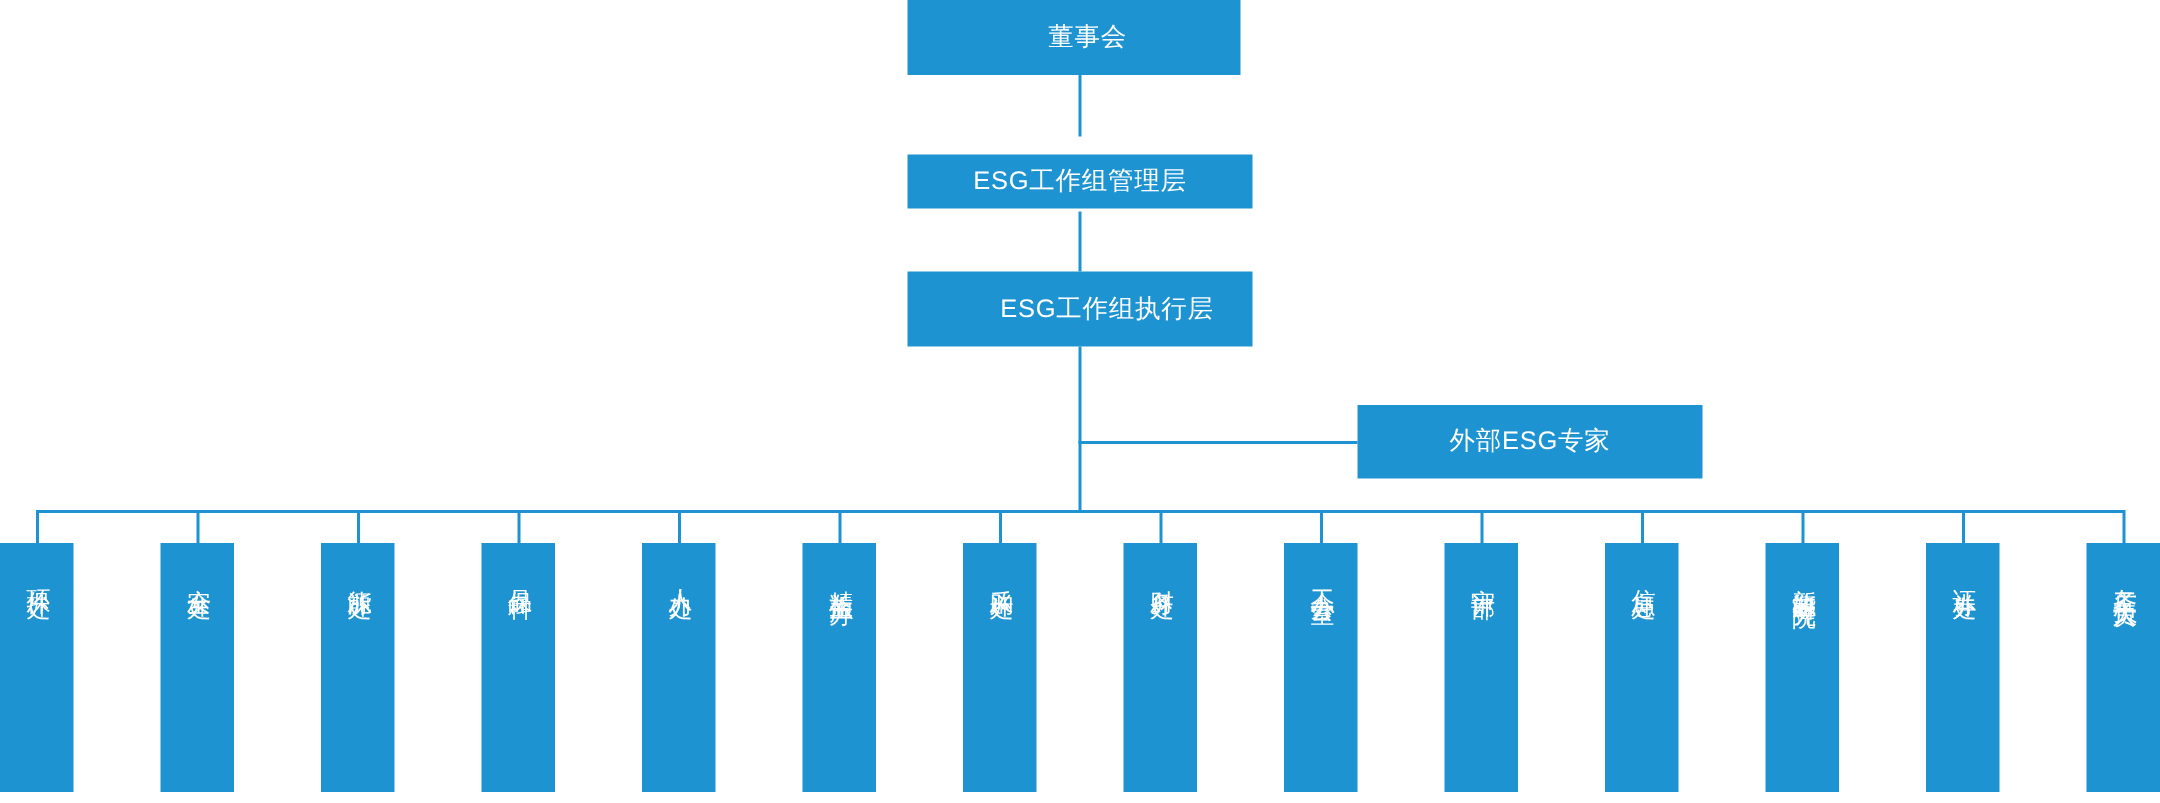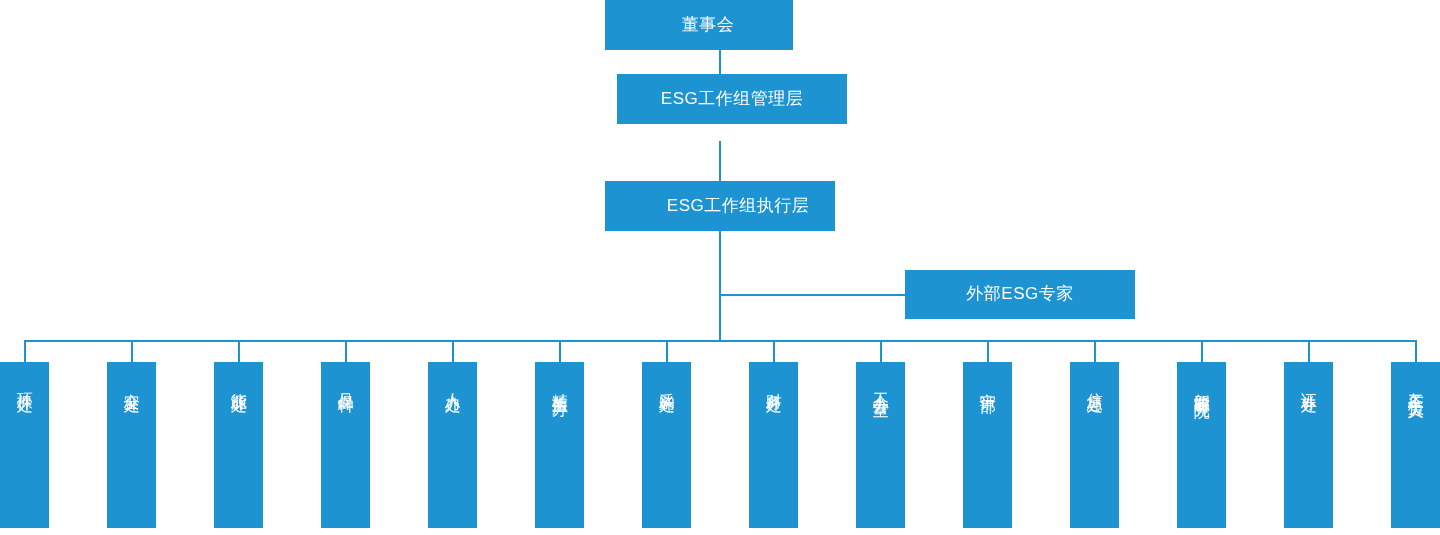--- a/index.html
+++ b/index.html
@@ -51,27 +51,27 @@
     background: #1E93D1;
   }
   .conn.v { width: 2px; }
   .conn.h { height: 2px; }
 </style>
 </head>
 <body>
 
 <div id="chart-root">
 
-  <div class="node top" id="node-board" style="left:605px; top:0px; width:188px; height:50px;padding-left:18px;">
+  <div class="node top" id="node-board" style="left:605px; top:0px; width:222px; height:50px;padding-left:18px;">
     <span>董事会</span>
   </div>
 
   <div class="conn v" style="left:719px; top:50px; height:41px;"></div>
 
-  <div class="node top" id="node-management" style="left:605px; top:74px; width:230px; height:50px;margin-left:12px;">
+  <div class="node top" id="node-management" style="left:605px; top:103px; width:230px; height:36px;">
     <span>ESG工作组管理层</span>
   </div>
 
   <div class="conn v" style="left:719px; top:141px; height:40px;"></div>
 
   <div class="node top" id="node-execution" style="left:605px; top:181px; width:230px; height:50px;padding-left:36px;">
     <span>ESG工作组执行层</span>
   </div>
 
   <div class="conn v" style="left:719px; top:231px; height:110px;"></div>

